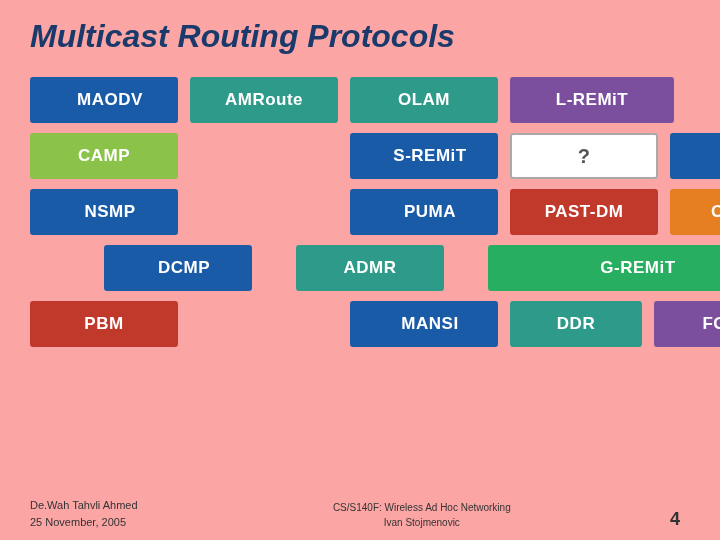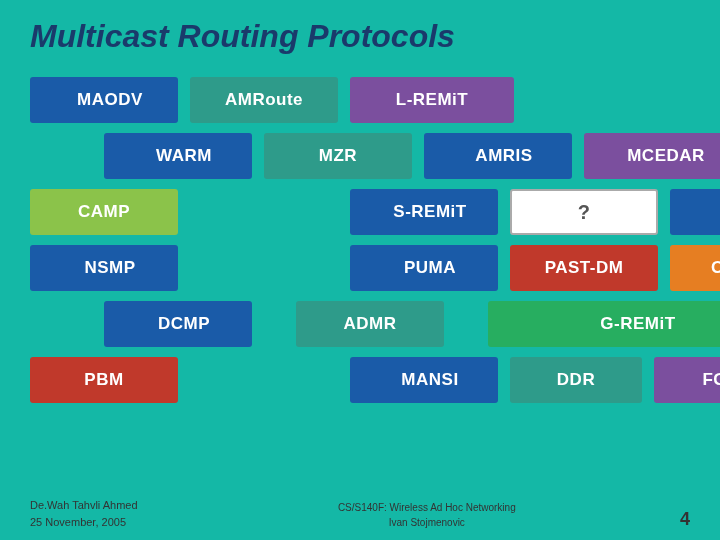--- a/index.html
+++ b/index.html
@@ -7,21 +7,21 @@
       width: 720px;
       height: 540px;
       background: #fff;
       font-family: Arial, sans-serif;
       overflow: hidden;
       position: relative;
     }
     .page {
       width: 720px;
       height: 540px;
-      background: #14b8a6;
+      background: #fca5a5;
       padding: 18px 30px 10px 30px;
     }
     h1 {
       font-size: 32px;
       font-weight: bold;
       color: #1a3a6b;
       margin-bottom: 22px;
       font-style: italic;
     }
     .box {
@@ -63,21 +63,21 @@
     }
     .col1 { width: 148px; flex-shrink: 0; }
     .col2 { width: 148px; flex-shrink: 0; }
     .col3 { width: 148px; flex-shrink: 0; }
     .col4 { width: 164px; flex-shrink: 0; }
 
     .footer {
       position: absolute;
       bottom: 10px;
       left: 30px;
-      right: 30px;
+      right: 40px;
       display: flex;
       justify-content: space-between;
       align-items: flex-end;
     }
     .footer-left {
       font-size: 11px;
       color: #333;
       line-height: 1.5;
     }
     .footer-center {
@@ -106,39 +106,28 @@
   <h1>Multicast Routing Protocols</h1>
 
   <div class="layout">
     <div class="row">
       <div class="col1">
         <div class="box blue">MAODV</div>
       </div>
       <div class="col2">
         <div class="box teal">AMRoute</div>
       </div>
+      <div class="col3">
+        <div class="box teal">OLAM</div>
+      </div>
       <div class="col4">
         <div class="box purple">L-REMiT</div>
       </div>
     </div>
 
-    <div class="row" style="padding-left: 74px;">
-      <div class="col1">
-        <div class="box blue">WARM</div>
-      </div>
-      <div class="col2">
-        <div class="box teal">MZR</div>
-      </div>
-      <div class="col3">
-        <div class="box blue">AMRIS</div>
-      </div>
-      <div class="col4">
-        <div class="box purple">MCEDAR</div>
-      </div>
-    </div>
 
     <div class="row">
       <div class="col1">
         <div class="box lime">CAMP</div>
       </div>
       <div class="col2" style="visibility:hidden;">
         <div class="box"></div>
       </div>
       <div class="col3">
         <div class="box blue">S-REMiT</div>

